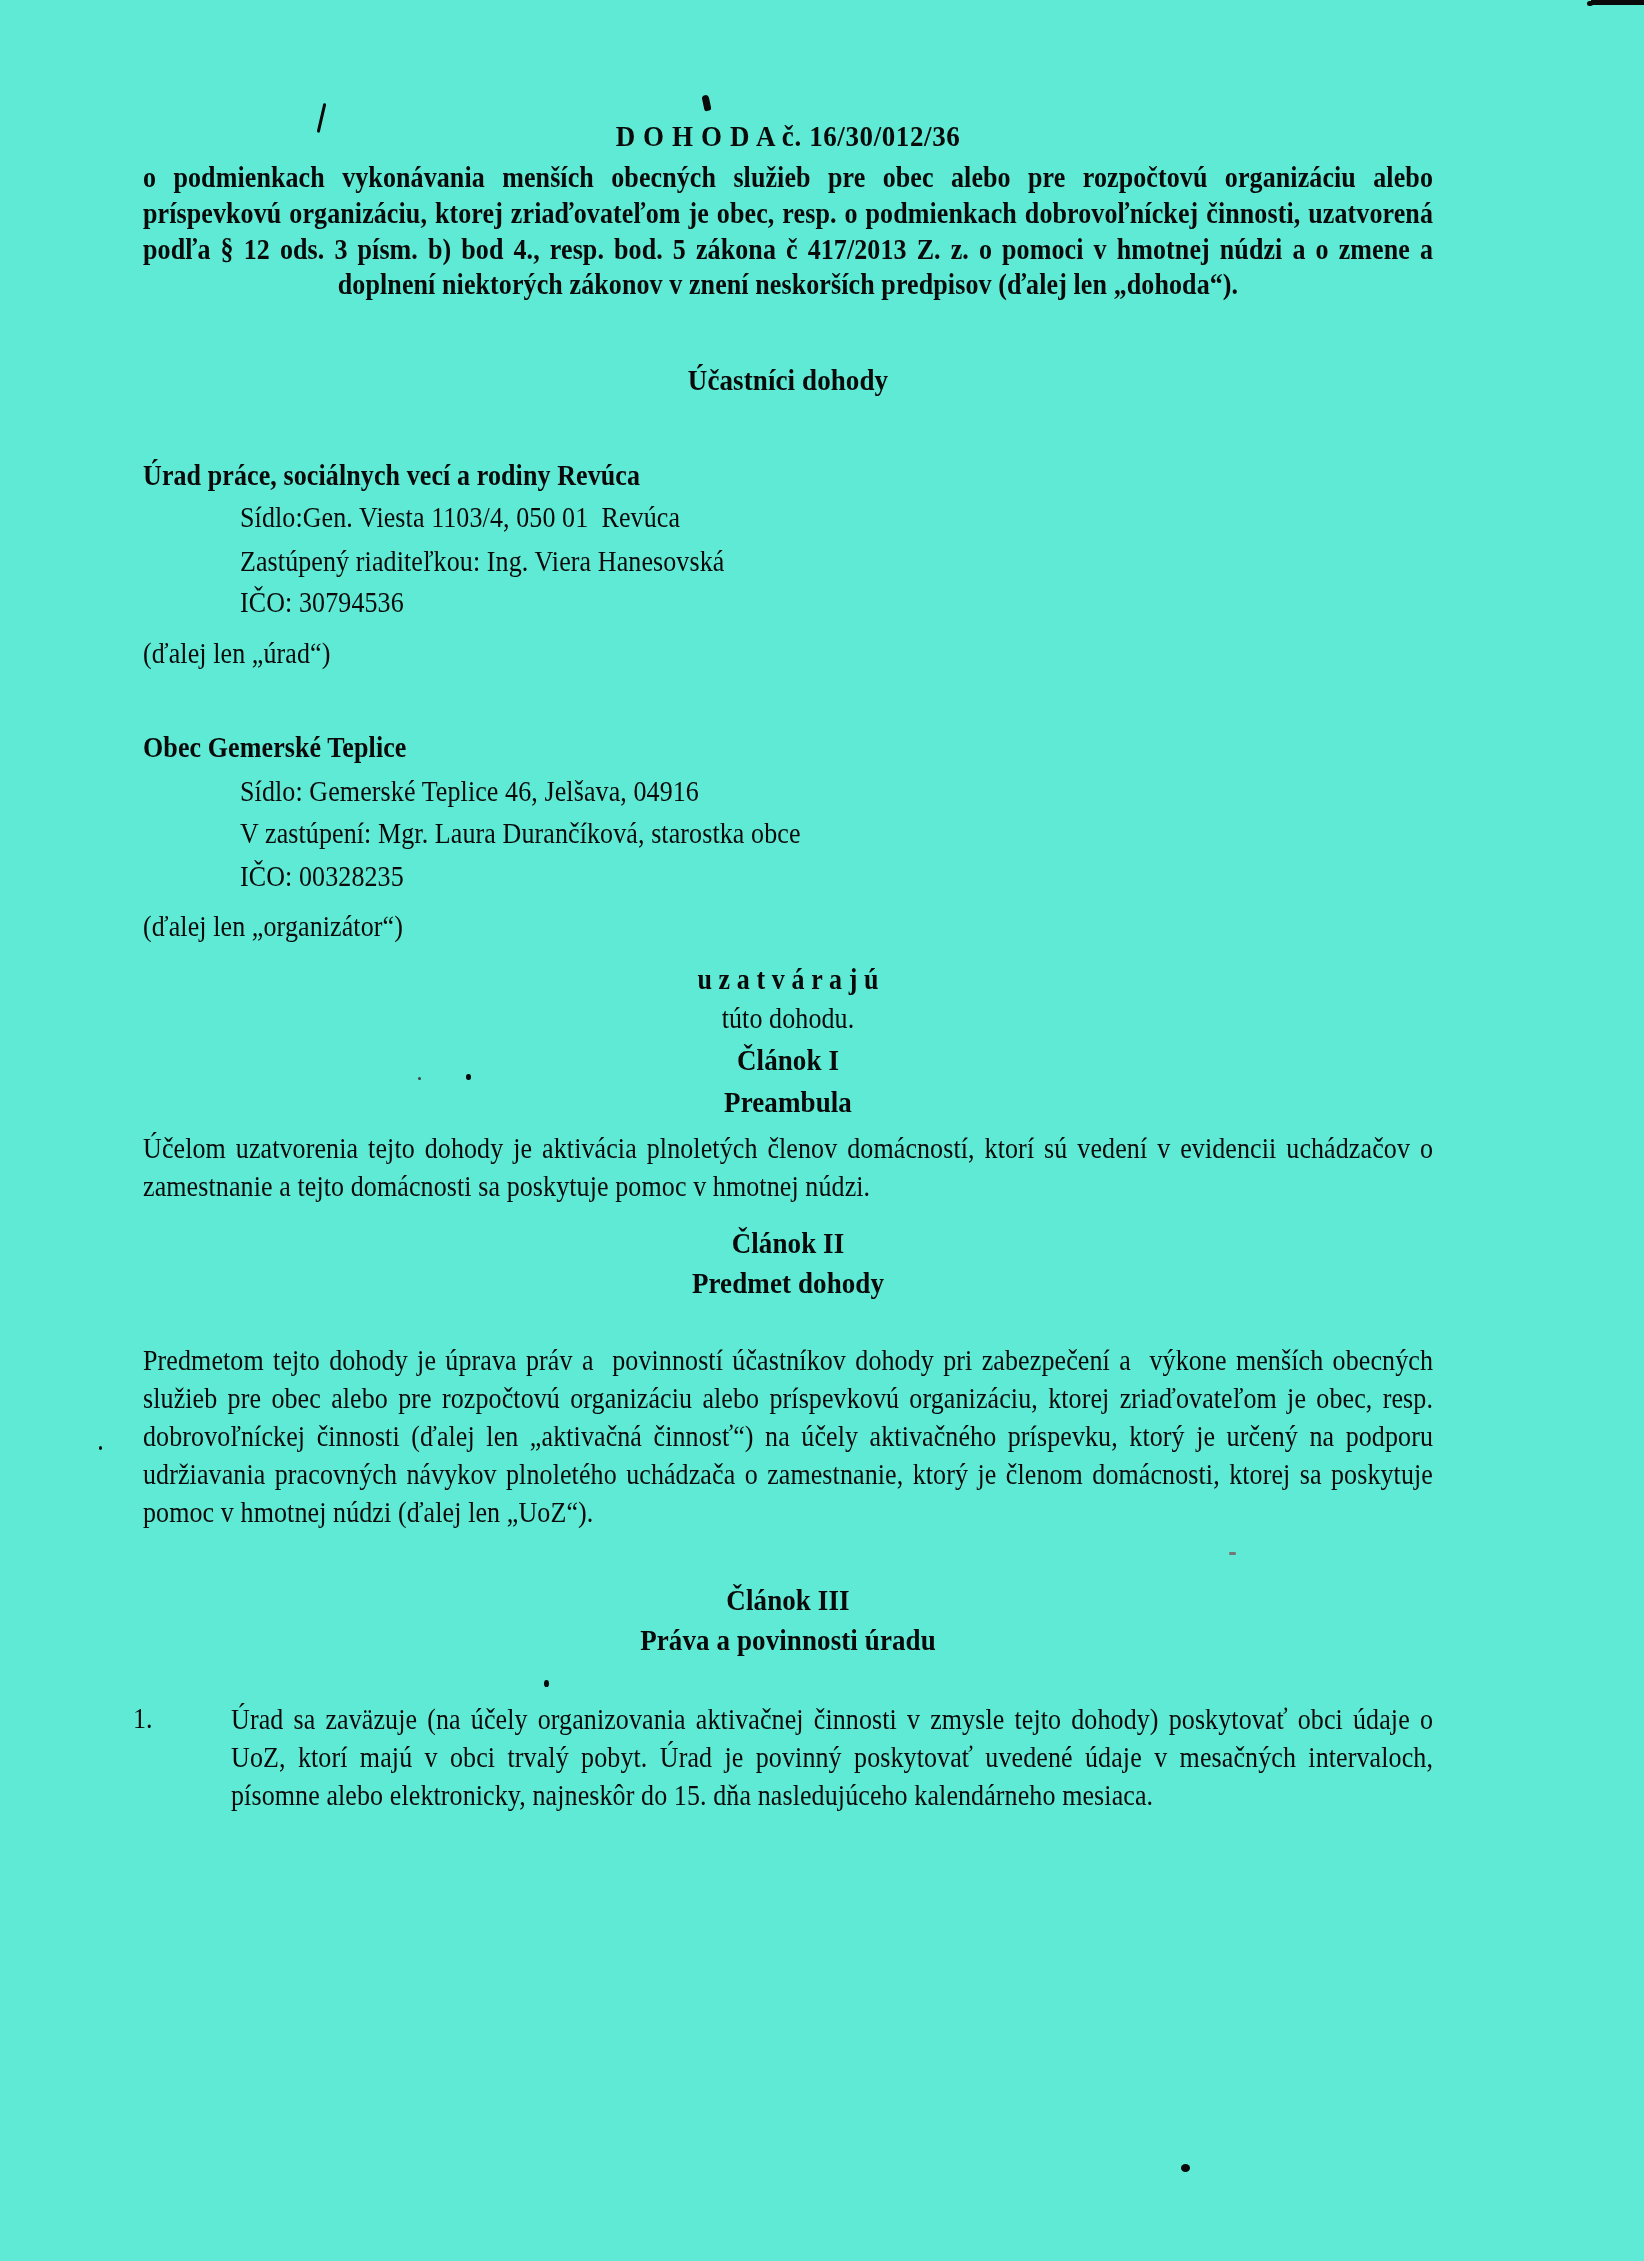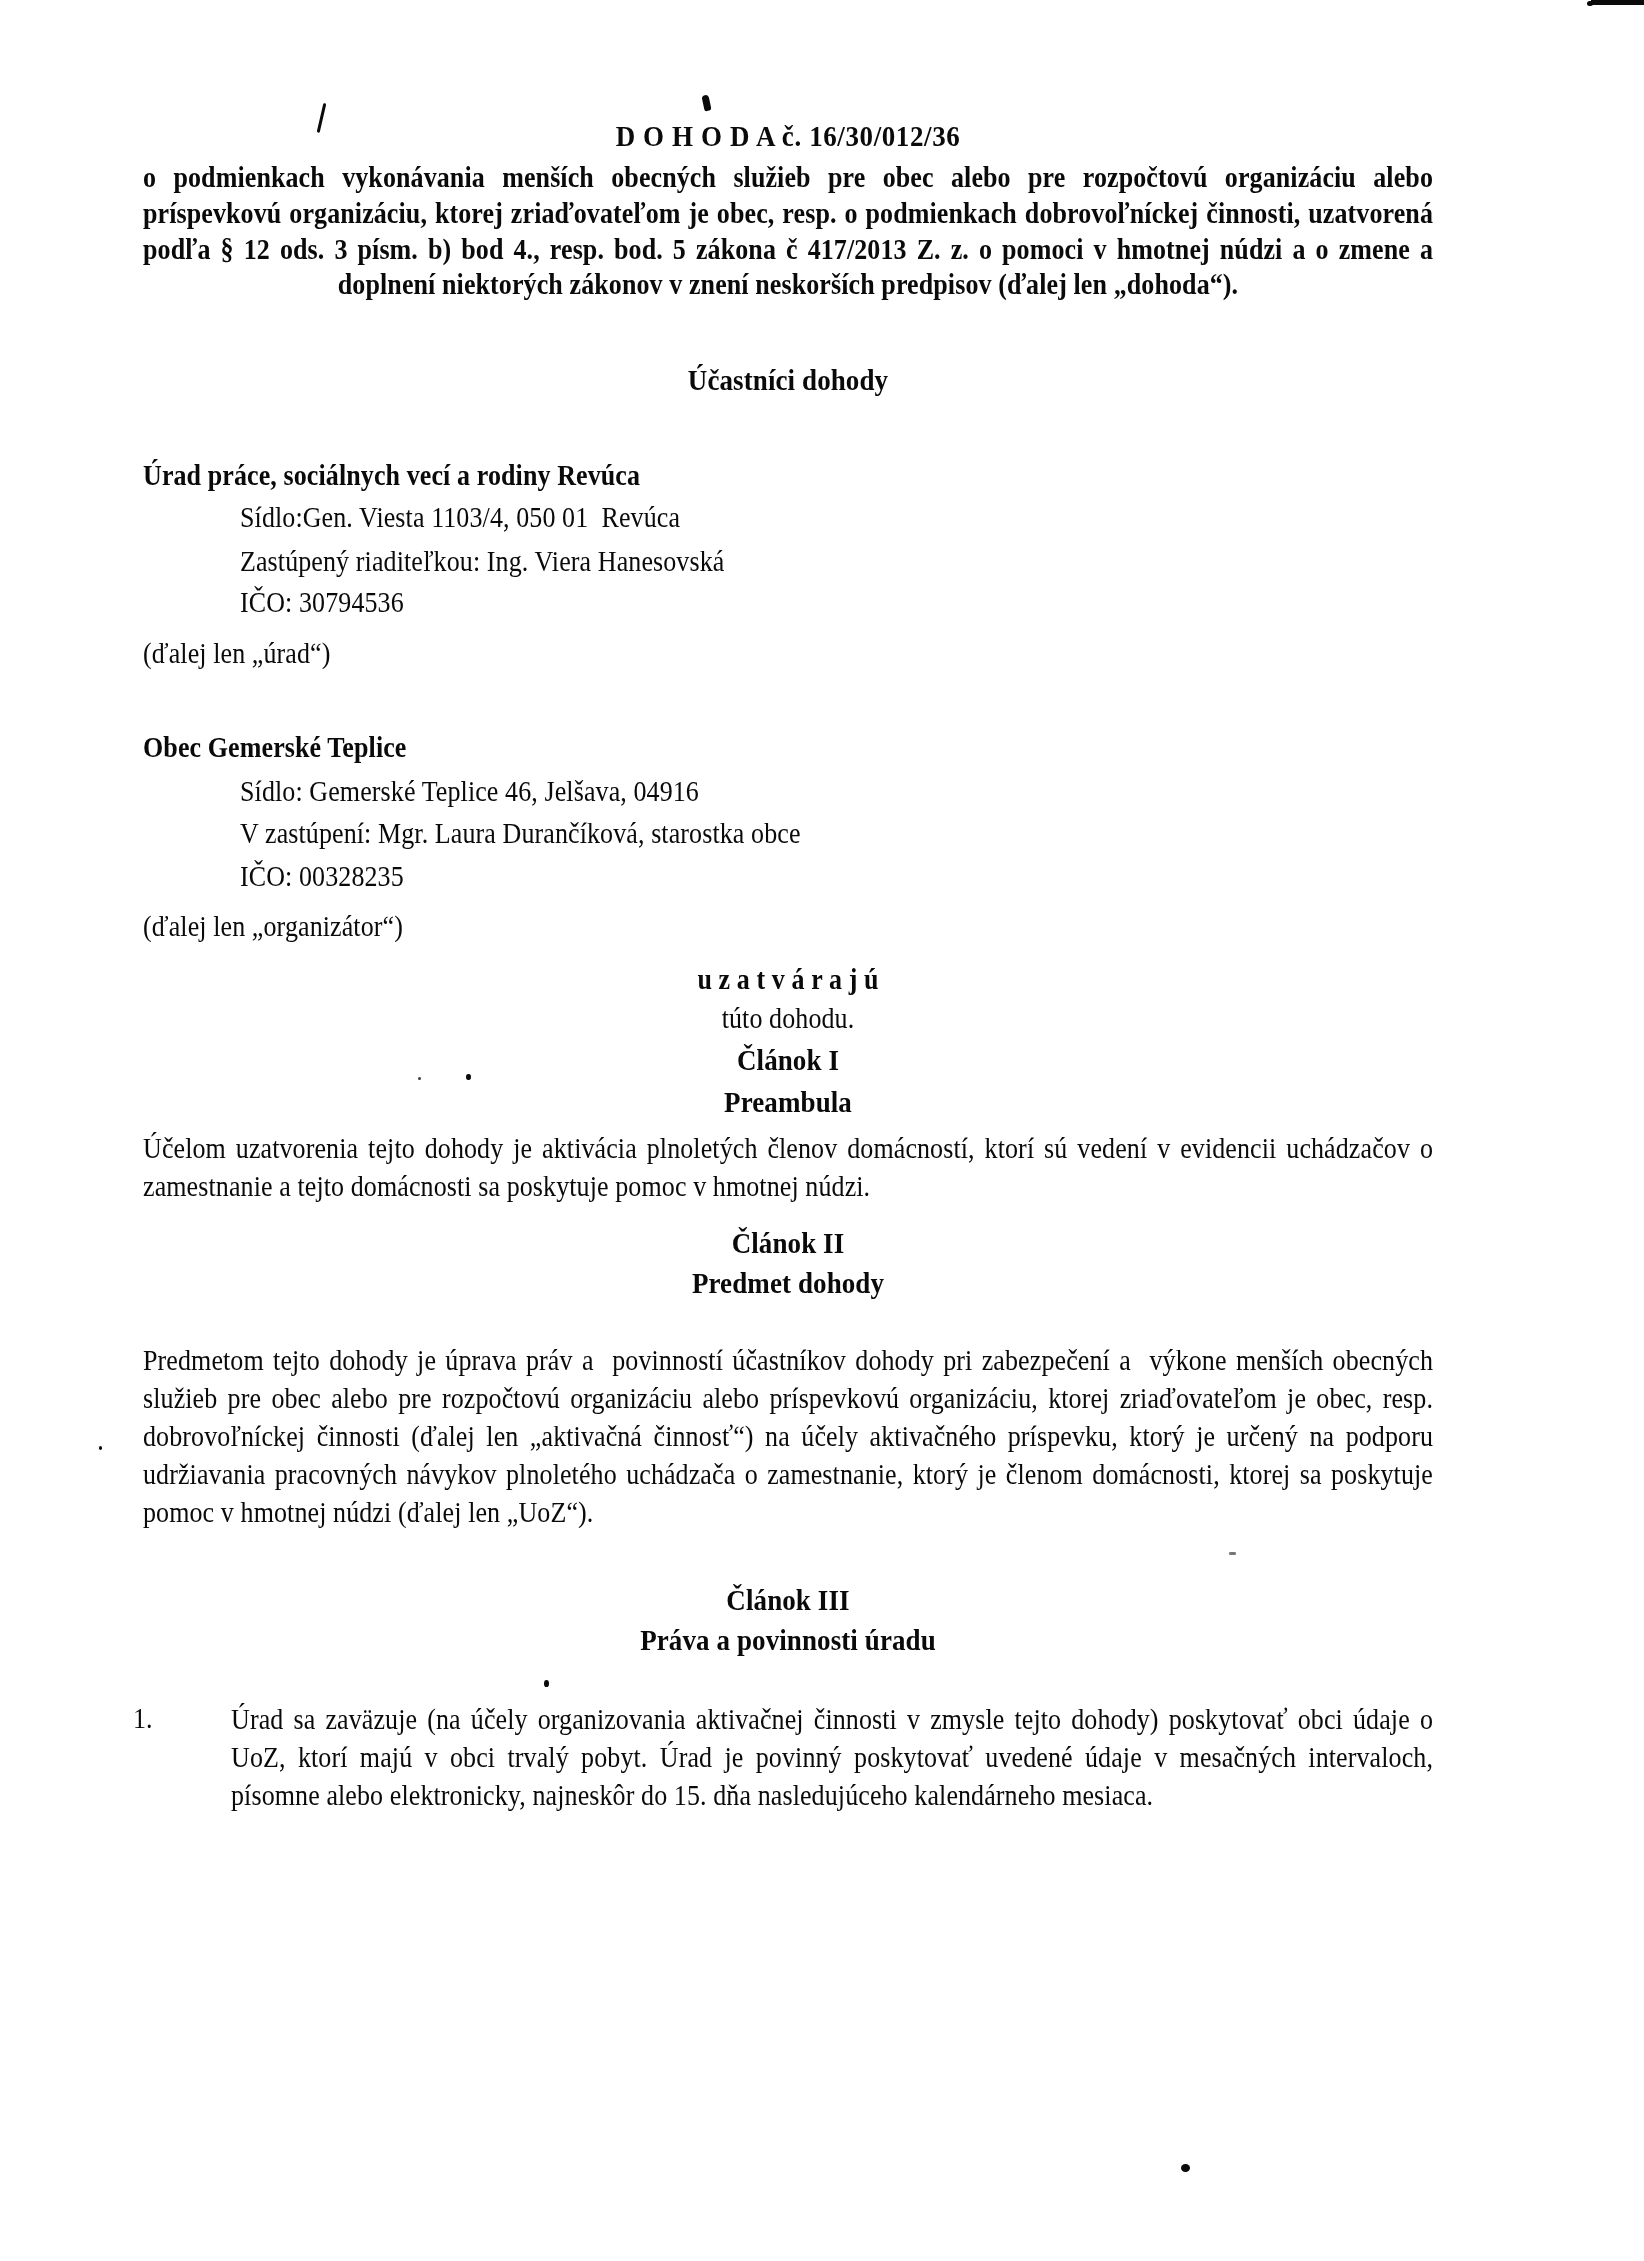--- a/index.html
+++ b/index.html
@@ -4,21 +4,21 @@
 <style>
   html, body {
     margin: 0;
     padding: 0;
     background: #e8e8e8;
   }
   .page {
     position: relative;
     width: 1644px;
     height: 2261px;
-    background: #ffffff;
+    background: #5eead4;
     font-family: "Liberation Serif", "DejaVu Serif", serif;
     color: #0a0a0a;
     overflow: hidden;
   }
   
   .txt {
     position: absolute;
     transform: scaleY(1.12);
     transform-origin: 0 0;
     font-size: 26px;

